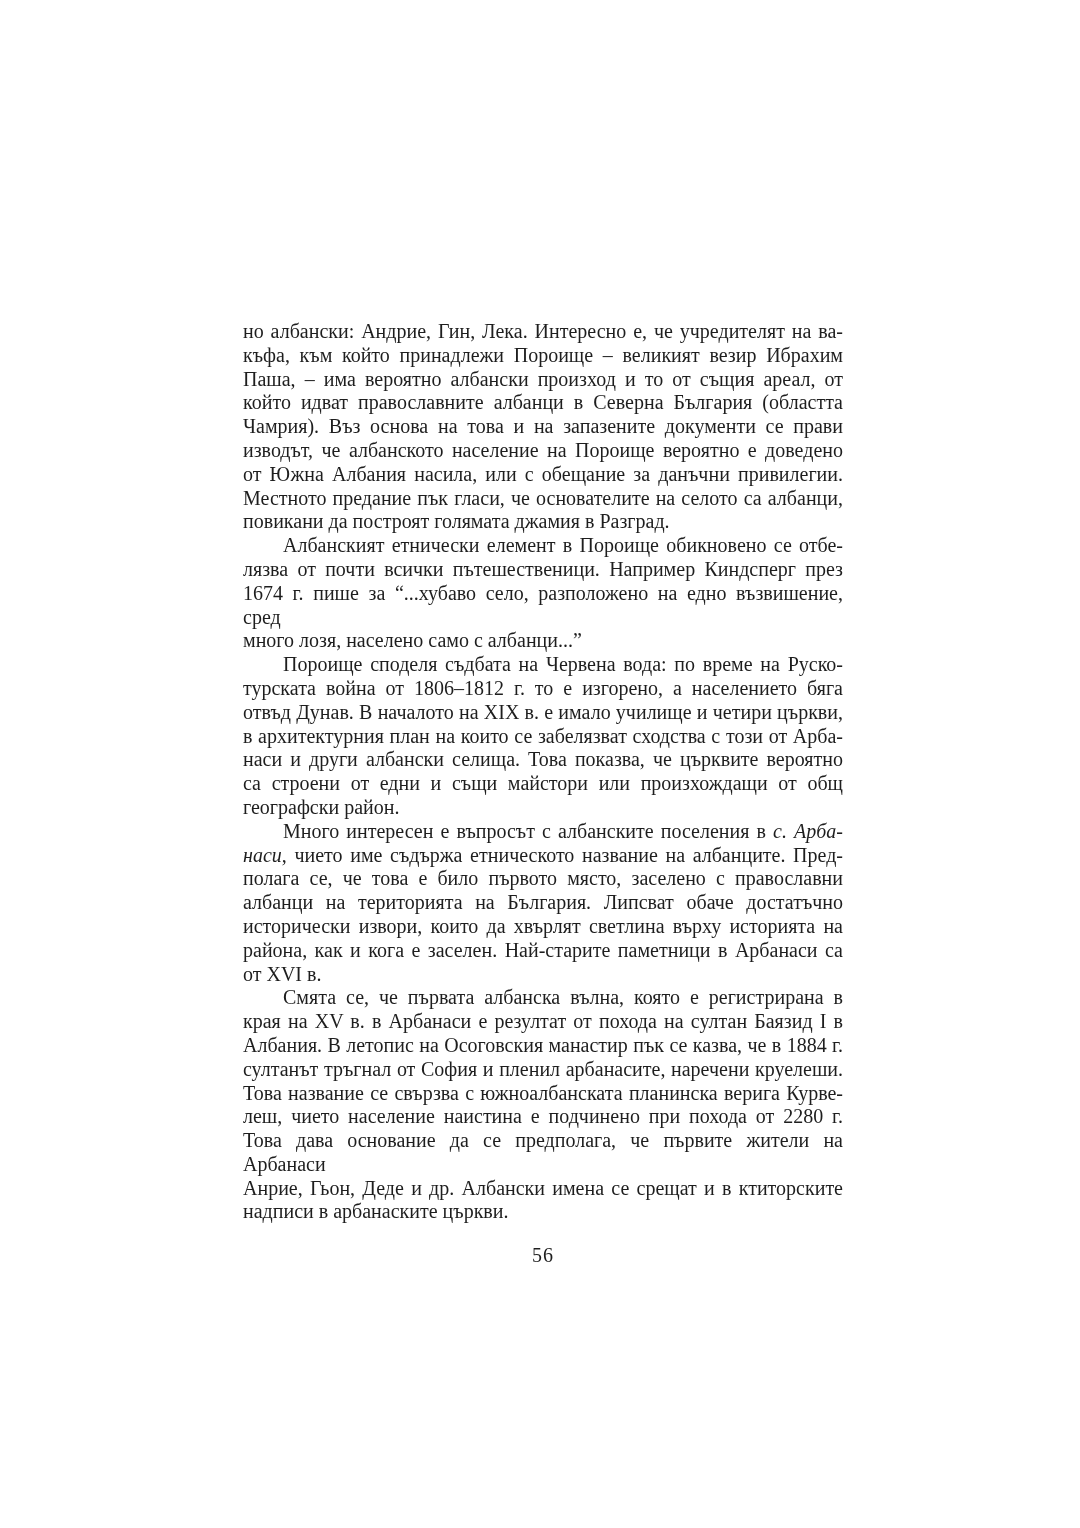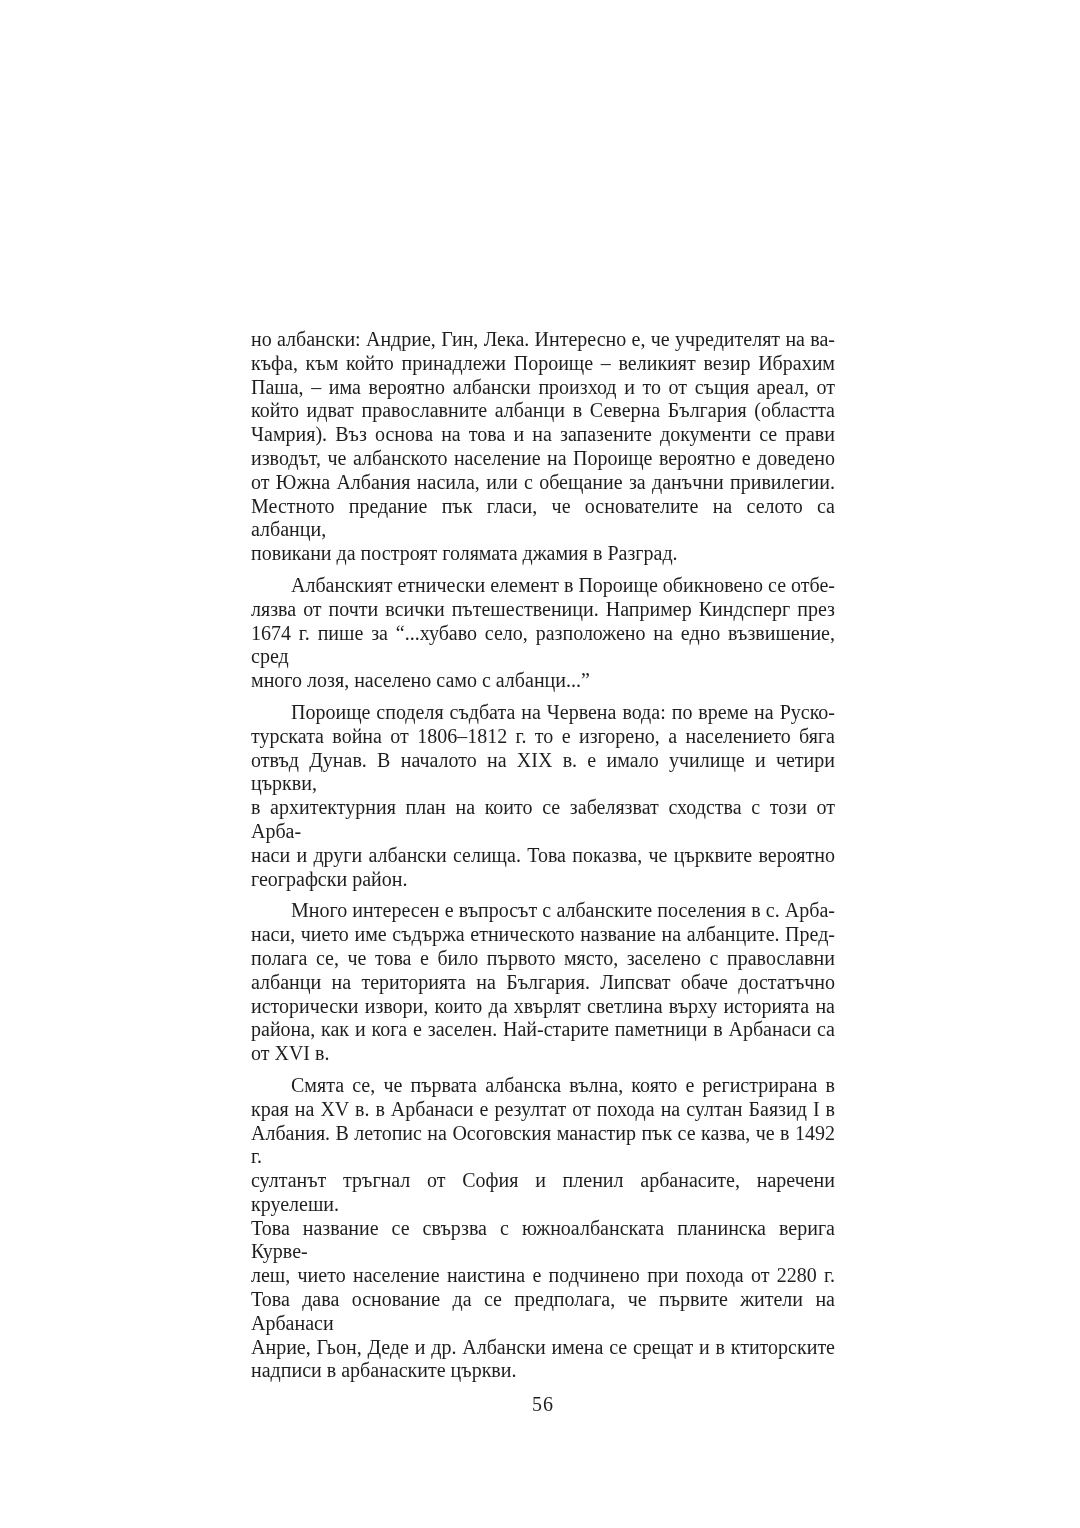--- a/index.html
+++ b/index.html
@@ -17,39 +17,40 @@
   }
   .text-block {
     position: absolute;
     left: 243px;
     top: 320px;
     width: 600px;
     font-size: 20px;
     line-height: 23.8px;
   }
   .paragraph {
-    margin: 8px;
+    margin: 0;
     padding: 0;
   }
   .line {
     text-align: justify;
     text-align-last: justify;
     white-space: normal;
   }
   .line.last {
     text-align-last: left;
   }
   .line.indent {
     text-indent: 40px;
   }
   .italic {
+    font-style: italic;
   }
   .page-number {
     text-align: center;
-    margin-top: 10px;
+    margin-top: 20px;
     font-size: 20px;
     letter-spacing: 1px;
   }
 </style>
 </head>
 <body>
 
 <div class="text-block">
   <div id="paragraphs">
       <div class="paragraph">
@@ -68,35 +69,36 @@
         <div class="line"><span>лязва от почти всички пътешественици. Например Киндсперг през</span></div>
         <div class="line"><span>1674 г. пише за “...хубаво село, разположено на едно възвишение, сред</span></div>
         <div class="line last"><span>много лозя, населено само с албанци...”</span></div>
       </div>
       <div class="paragraph">
         <div class="line indent"><span>Пороище споделя съдбата на Червена вода: по време на Руско-</span></div>
         <div class="line"><span>турската война от 1806–1812 г. то е изгорено, а населението бяга</span></div>
         <div class="line"><span>отвъд Дунав. В началото на XIX в. е имало училище и четири църкви,</span></div>
         <div class="line"><span>в архитектурния план на които се забелязват сходства с този от Арба-</span></div>
         <div class="line"><span>наси и други албански селища. Това показва, че църквите вероятно</span></div>
+        <div class="line"><span>са строени от едни и същи майстори или произхождащи от общ</span></div>
         <div class="line last"><span>географски район.</span></div>
       </div>
       <div class="paragraph">
         <div class="line indent"><span>Много интересен е въпросът с албанските поселения в </span><span class="italic">с. Арба-</span></div>
         <div class="line"><span class="italic">наси</span><span>, чието име съдържа етническото название на албанците. Пред-</span></div>
         <div class="line"><span>полага се, че това е било първото място, заселено с православни</span></div>
         <div class="line"><span>албанци на територията на България. Липсват обаче достатъчно</span></div>
         <div class="line"><span>исторически извори, които да хвърлят светлина върху историята на</span></div>
         <div class="line"><span>района, как и кога е заселен. Най-старите паметници в Арбанаси са</span></div>
         <div class="line last"><span>от XVI в.</span></div>
       </div>
       <div class="paragraph">
         <div class="line indent"><span>Смята се, че първата албанска вълна, която е регистрирана в</span></div>
         <div class="line"><span>края на XV в. в Арбанаси е резултат от похода на султан Баязид I в</span></div>
-        <div class="line"><span>Албания. В летопис на Осоговския манастир пък се казва, че в 1492 г.</span></div>
+        <div class="line"><span>Албания. В летопис на Осоговския манастир пък се казва, че в 1884 г.</span></div>
         <div class="line"><span>султанът тръгнал от София и пленил арбанасите, наречени круелеши.</span></div>
         <div class="line"><span>Това название се свързва с южноалбанската планинска верига Курве-</span></div>
         <div class="line"><span>леш, чието население наистина е подчинено при похода от 2280 г.</span></div>
         <div class="line"><span>Това дава основание да се предполага, че първите жители на Арбанаси</span></div>
         <div class="line"><span>Анрие, Гьон, Деде и др. Албански имена се срещат и в ктиторските</span></div>
         <div class="line last"><span>надписи в арбанаските църкви.</span></div>
       </div>
     </div>
   <div class="page-number">56</div>
 </div>

